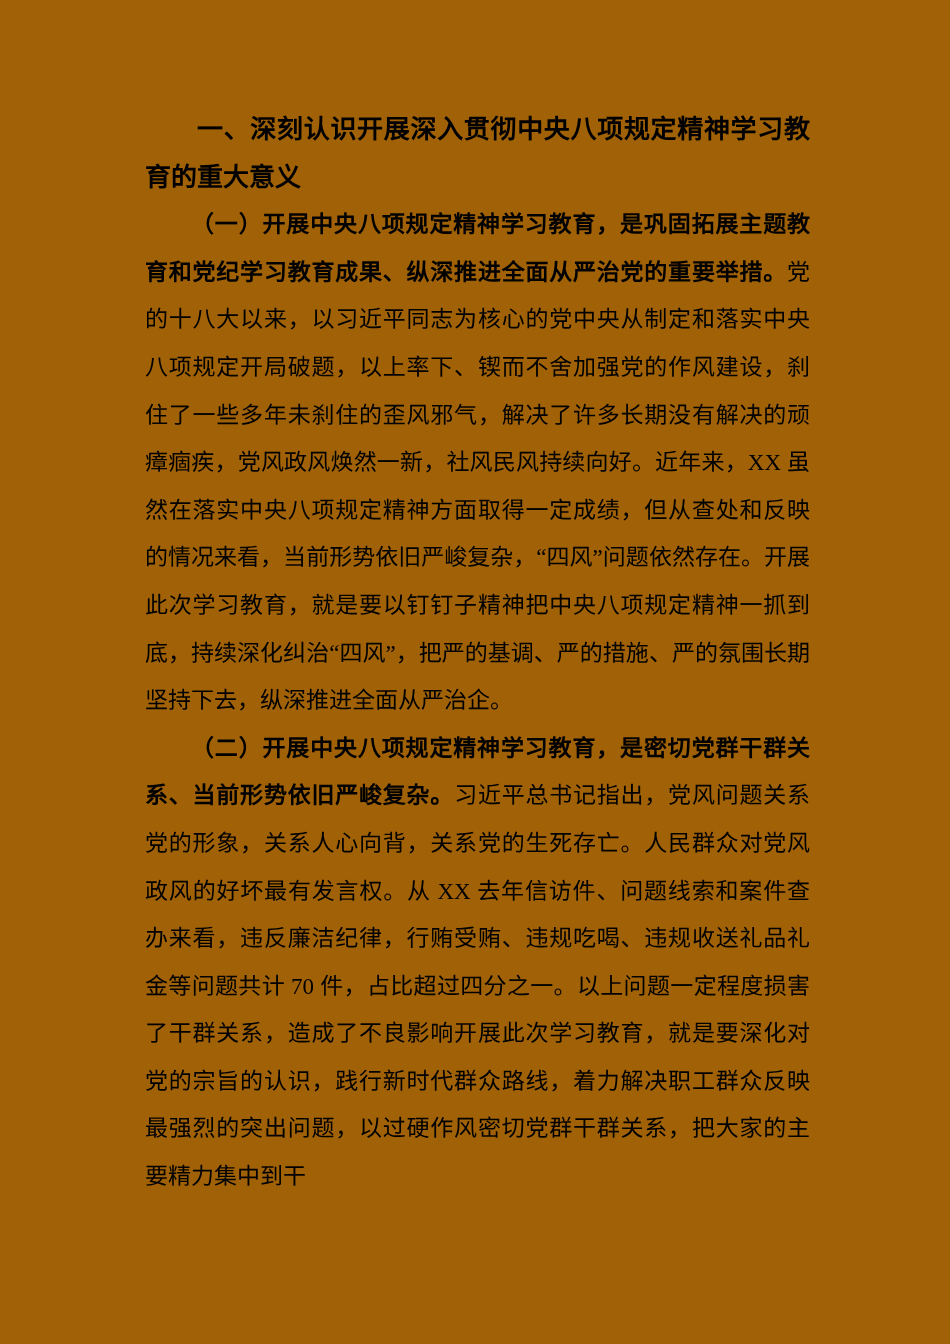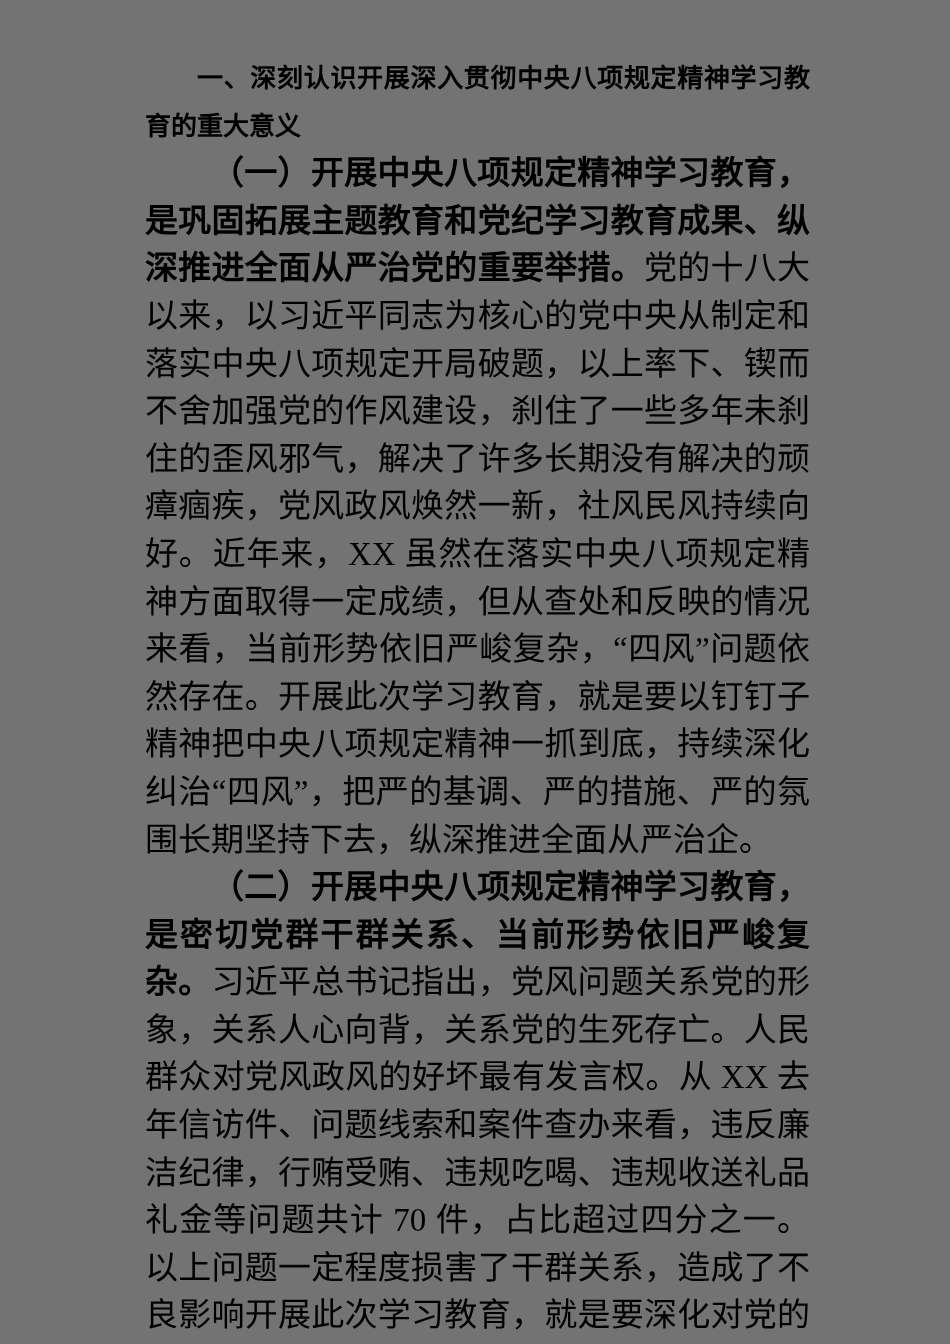--- a/index.html
+++ b/index.html
@@ -11,25 +11,25 @@
     width: 950px;
     height: 1344px;
     overflow: hidden;
     color: #000000;
     font-family: "Liberation Serif", "DejaVu Serif", serif;
   }
   .page {
     box-sizing: border-box;
     width: 950px;
     height: 1344px;
-    padding: 55px 140px 40px 145px;
-    background: #737373;
+    padding: 106px 140px 40px 145px;
+    background: #a16207;
   }
   .doc-text {
-    font-size: 33px;
+    font-size: 23px;
     line-height: 47.6px;
     text-align: justify;
     text-justify: inter-character;
   }
   .heading {
     font-family: "Liberation Sans", "DejaVu Sans", sans-serif;
     font-weight: 700;
     font-size: 26px;
     line-height: 47.6px;
     text-align: justify;

